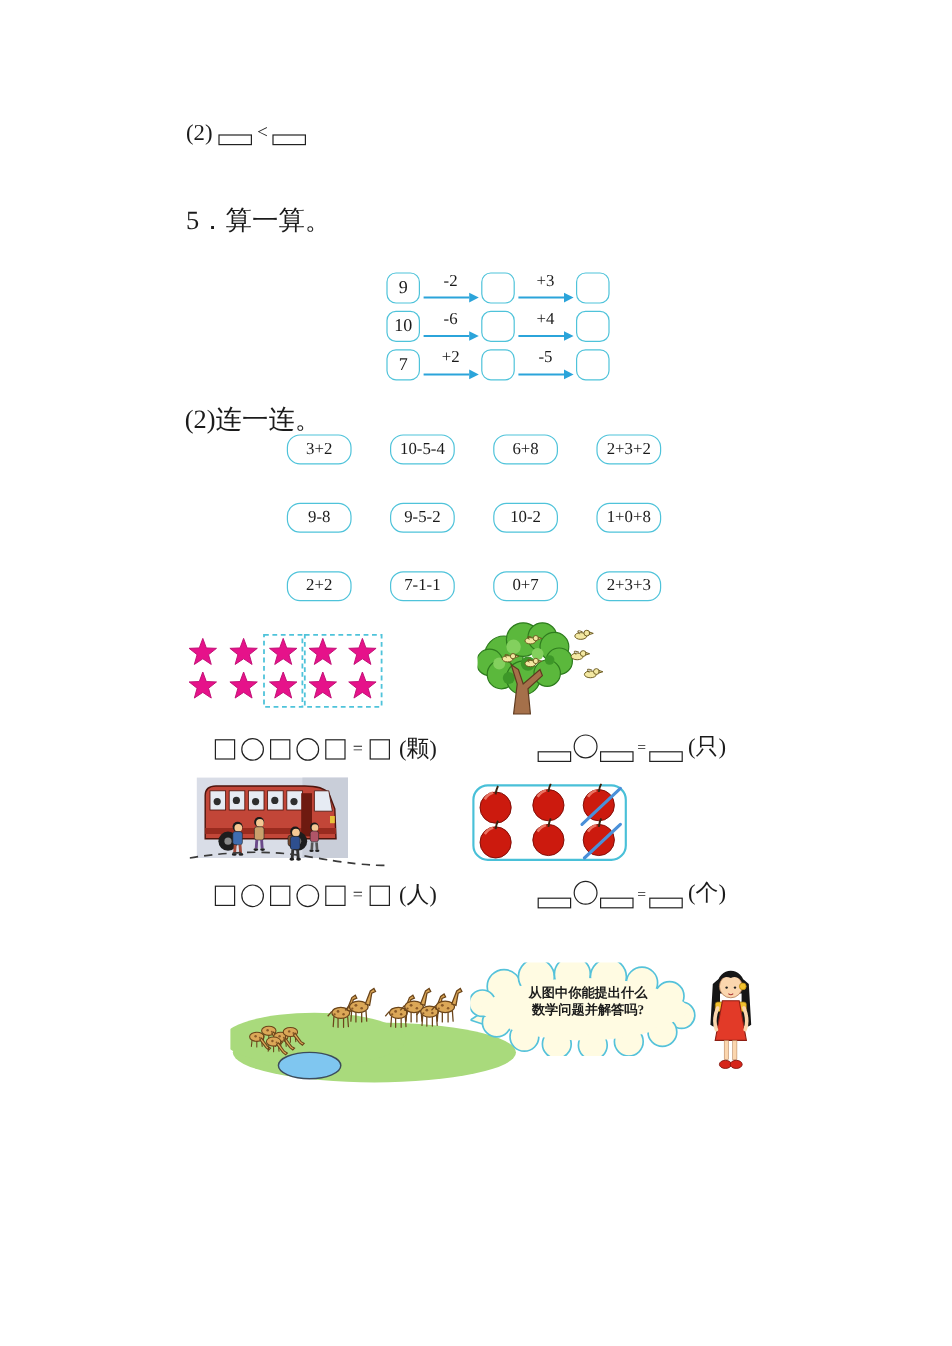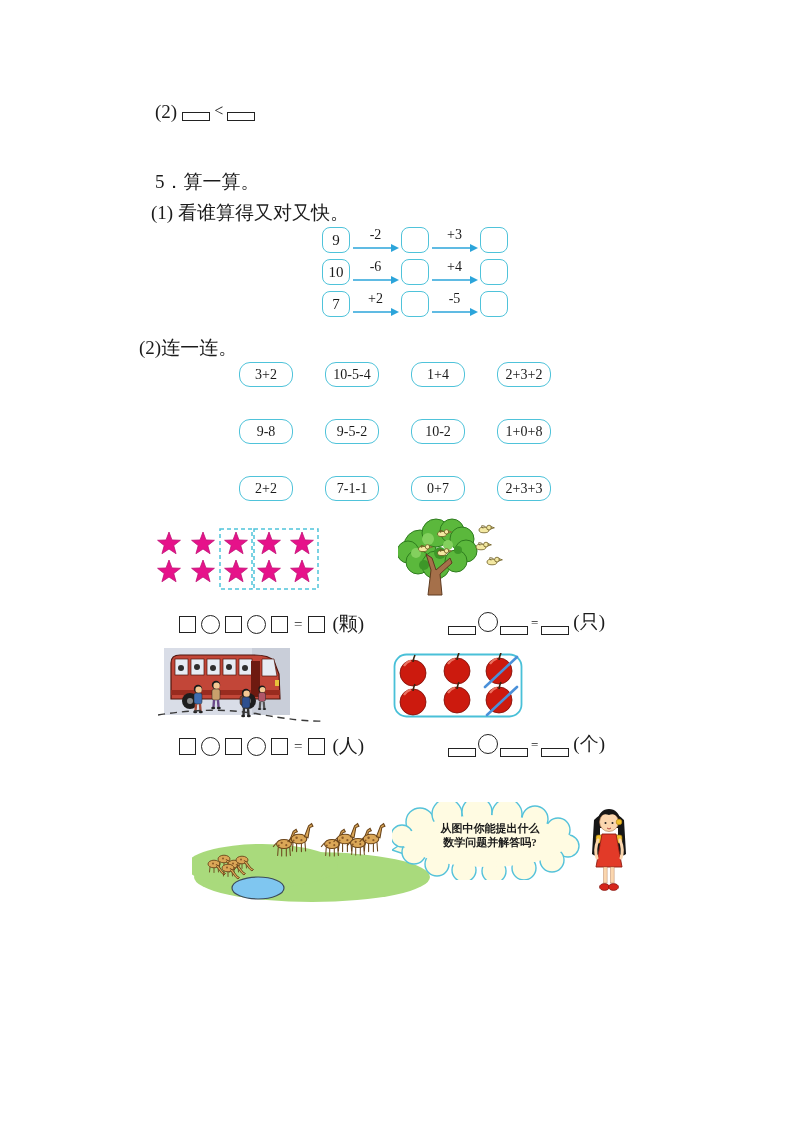--- a/index.html
+++ b/index.html
@@ -1,19 +1,19 @@
 <!DOCTYPE html>
 <html><head>
 <meta charset="utf-8">
 <style>
   * { margin:0; padding:0; box-sizing:border-box; }
   body { background:#ffffff; font-family:"Liberation Serif","DejaVu Serif",serif; color:#1b1b1b; }
   .page { position:relative; width:793px; height:1122px; background:#fff; overflow:hidden; }
   .abs { position:absolute; }
-  .t19 { font-size:19px; line-height:1.25; white-space:nowrap; }
+  .t19 { font-size:22px; line-height:1.25; white-space:nowrap; }
 
   
   .q4row { display:flex; align-items:flex-end; gap:3px; }
   .flat { width:28px; height:9px; border:1.6px solid #222; display:inline-block; }
   .q4row .lbl { font-size:19px; line-height:1; margin-right:2px; }
   .q4row .lt  { font-size:16px; line-height:1; margin:0 1px 2px; }
 
   
   .chain-row { display:flex; align-items:center; margin-bottom:6px; }
   .cbox { width:28px; height:26px; border:1.6px solid #4fc3da; border-radius:8px;
@@ -50,21 +50,20 @@
 <div class="page">
 
   <div class="abs q4row" style="left:155px; top:102px;">
     <span class="lbl">(2)</span>
     <span class="flat"></span>
     <span class="lt">&lt;</span>
     <span class="flat"></span>
   </div>
 
   <div class="abs t19" style="left:155px; top:170px;">5．算一算。</div>
-  <div class="abs t19" style="left:151px; top:201px;">(1) 看谁算得又对又快。</div>
 
   <div class="abs" style="left:322px; top:227px;">
     <div class="chain-row">
       <span class="cbox">9</span>
       <span class="aw">
           <i class="op">-2</i>
         <svg class="ar" viewBox="0 0 48 10">
             <line x1="1" y1="5" x2="39" y2="5"></line>
             <polygon points="39,1 47,5 39,9"></polygon>
           </svg>
@@ -112,26 +111,26 @@
           <i class="op">-5</i>
         <svg class="ar" viewBox="0 0 48 10">
             <line x1="1" y1="5" x2="39" y2="5"></line>
             <polygon points="39,1 47,5 39,9"></polygon>
           </svg>
         </span>
       <span class="cbox"></span>
     </div>
   </div>
 
-  <div class="abs t19" style="left:139px; top:336px;">(2)连一连。</div>
+  <div class="abs t19" style="left:154px; top:336px;">(2)连一连。</div>
 
   <div class="abs mgrid" style="left:239px; top:362px;">
     <span class="mbox">3+2</span>
     <span class="mbox">10-5-4</span>
-    <span class="mbox">1+4</span>
+    <span class="mbox">6+8</span>
     <span class="mbox">2+3+2</span>
     <span class="mbox">9-8</span>
     <span class="mbox">9-5-2</span>
     <span class="mbox">10-2</span>
     <span class="mbox">1+0+8</span>
     <span class="mbox">2+2</span>
     <span class="mbox">7-1-1</span>
     <span class="mbox">0+7</span>
     <span class="mbox">2+3+3</span>
   </div>

